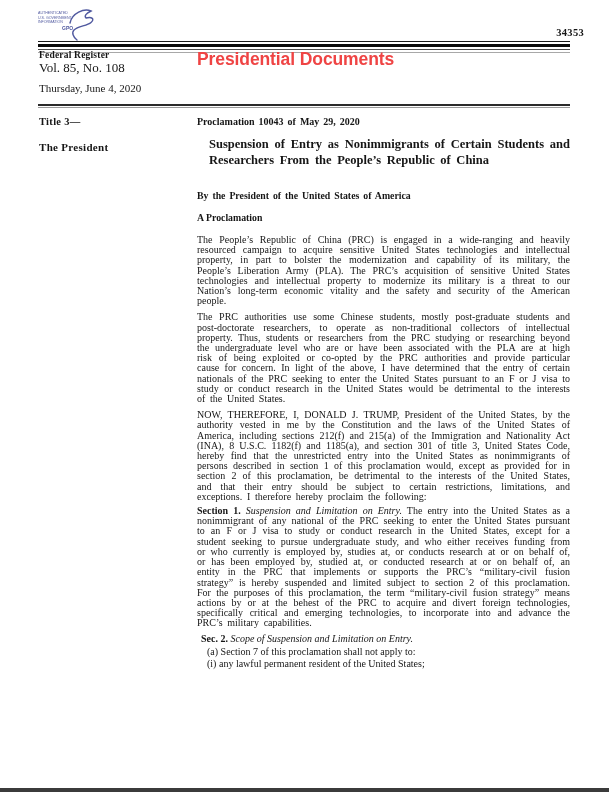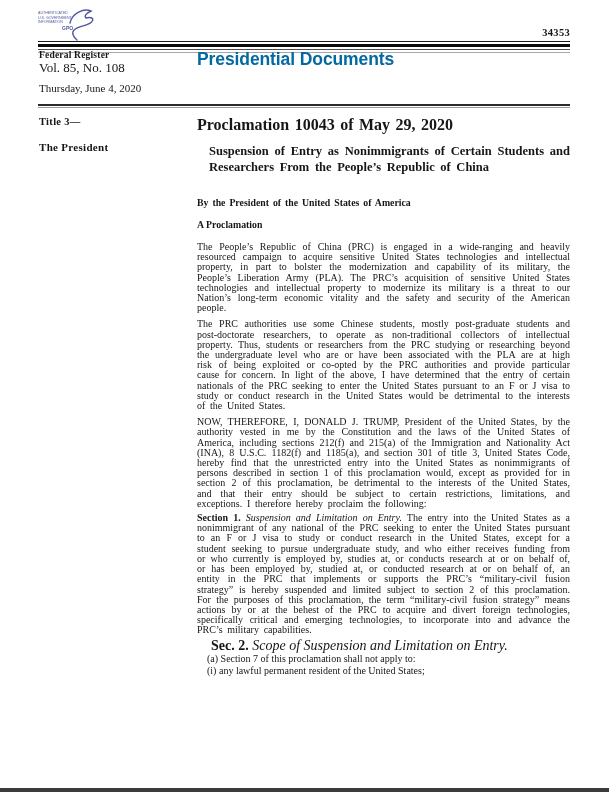--- a/index.html
+++ b/index.html
@@ -13,68 +13,68 @@
   .rule-thin-top    { top:41px; height:1px; background:#1a1a1a; }
   .rule-thick       { top:43.5px; height:3px; background:#0c0c0c; }
   .rule-thin-mid    { top:49px; height:1px; background:#4a4a4a; }
   .rule-thin-gray   { top:51.5px; height:1px; background:#a8a8a8; }
   .rule-section-dk  { top:104px; height:1.5px; background:#2b2b2b; }
   .rule-section-gy  { top:107px; height:1px; background:#9a9a9a; }
 
   .gpo-logo { position:absolute; left:36px; top:7px; }
 
   .page-number {
-    position:absolute; top:27px; right:39px;
+    position:absolute; top:27px; right:25px;
     font-size:10.5px; font-weight:bold; letter-spacing:0.3px;
   }
 
   .masthead-left { position:absolute; left:39px; top:50px; width:150px; }
   .fr-title { font-size:9.5px; font-weight:bold; letter-spacing:0.2px; }
   .fr-vol   { font-size:13px; margin-top:0; }
   .fr-date  { font-size:11px; margin-top:6px; }
 
   .masthead-title {
     position:absolute; left:197px; top:49px;
     font-family:"Liberation Sans", sans-serif;
-    font-size:17.5px; font-weight:bold; letter-spacing:-0.1px; color:#0369a1;
+    font-size:17.5px; font-weight:bold; letter-spacing:-0.1px; color:#ef4444;
   }
 
   .sidebar-title3 {
     position:absolute; left:39px; top:116px;
     font-size:10.5px; font-weight:bold; letter-spacing:0.3px;
   }
   .sidebar-president {
     position:absolute; left:39px; top:141px;
     font-size:11px; font-weight:bold; letter-spacing:0.3px;
   }
 
   .main { position:absolute; left:197px; top:116px; width:373px; }
 
-  .proc-line { font-size:16px; font-weight:bold; margin:0; word-spacing:1.5px; }
+  .proc-line { font-size:10px; font-weight:bold; margin:0; word-spacing:1.5px; }
 
   .doc-title {
     font-size:12.5px; font-weight:bold; line-height:16px;
     text-align:justify; word-spacing:2.5px; margin:9px 0 0 12px;
   }
 
   .byline { font-size:9.8px; font-weight:bold; margin:22px 0 0 0; word-spacing:1.5px; }
   .a-proc { font-size:9.8px; font-weight:bold; margin:11px 0 12px 0; }
 
   p.body {
     font-size:10px; line-height:10.2px; text-align:justify;
     word-spacing:2.2px; margin:6px 0 0 0;
   }
   p.body.first { margin-top:12px; }
   p.body.sec1  { margin-top:4px; }
 
   .b { font-weight:bold; }
   .i { font-style:italic; }
 
   p.sec2-head {
-    font-size:14px; line-height:10.2px; margin:5px 0 0 14px;
+    font-size:10px; line-height:10.2px; margin:5px 0 0 4px;
   }
   p.clause {
     font-size:10px; line-height:10.2px; margin:3px 0 0 10px;
   }
   p.clause.sub { margin-top:2.5px; }
 
   .bottom-edge {
     position:absolute; left:0; right:0; bottom:0; height:4px; background:#3b3b3b;
   }
 </style>

